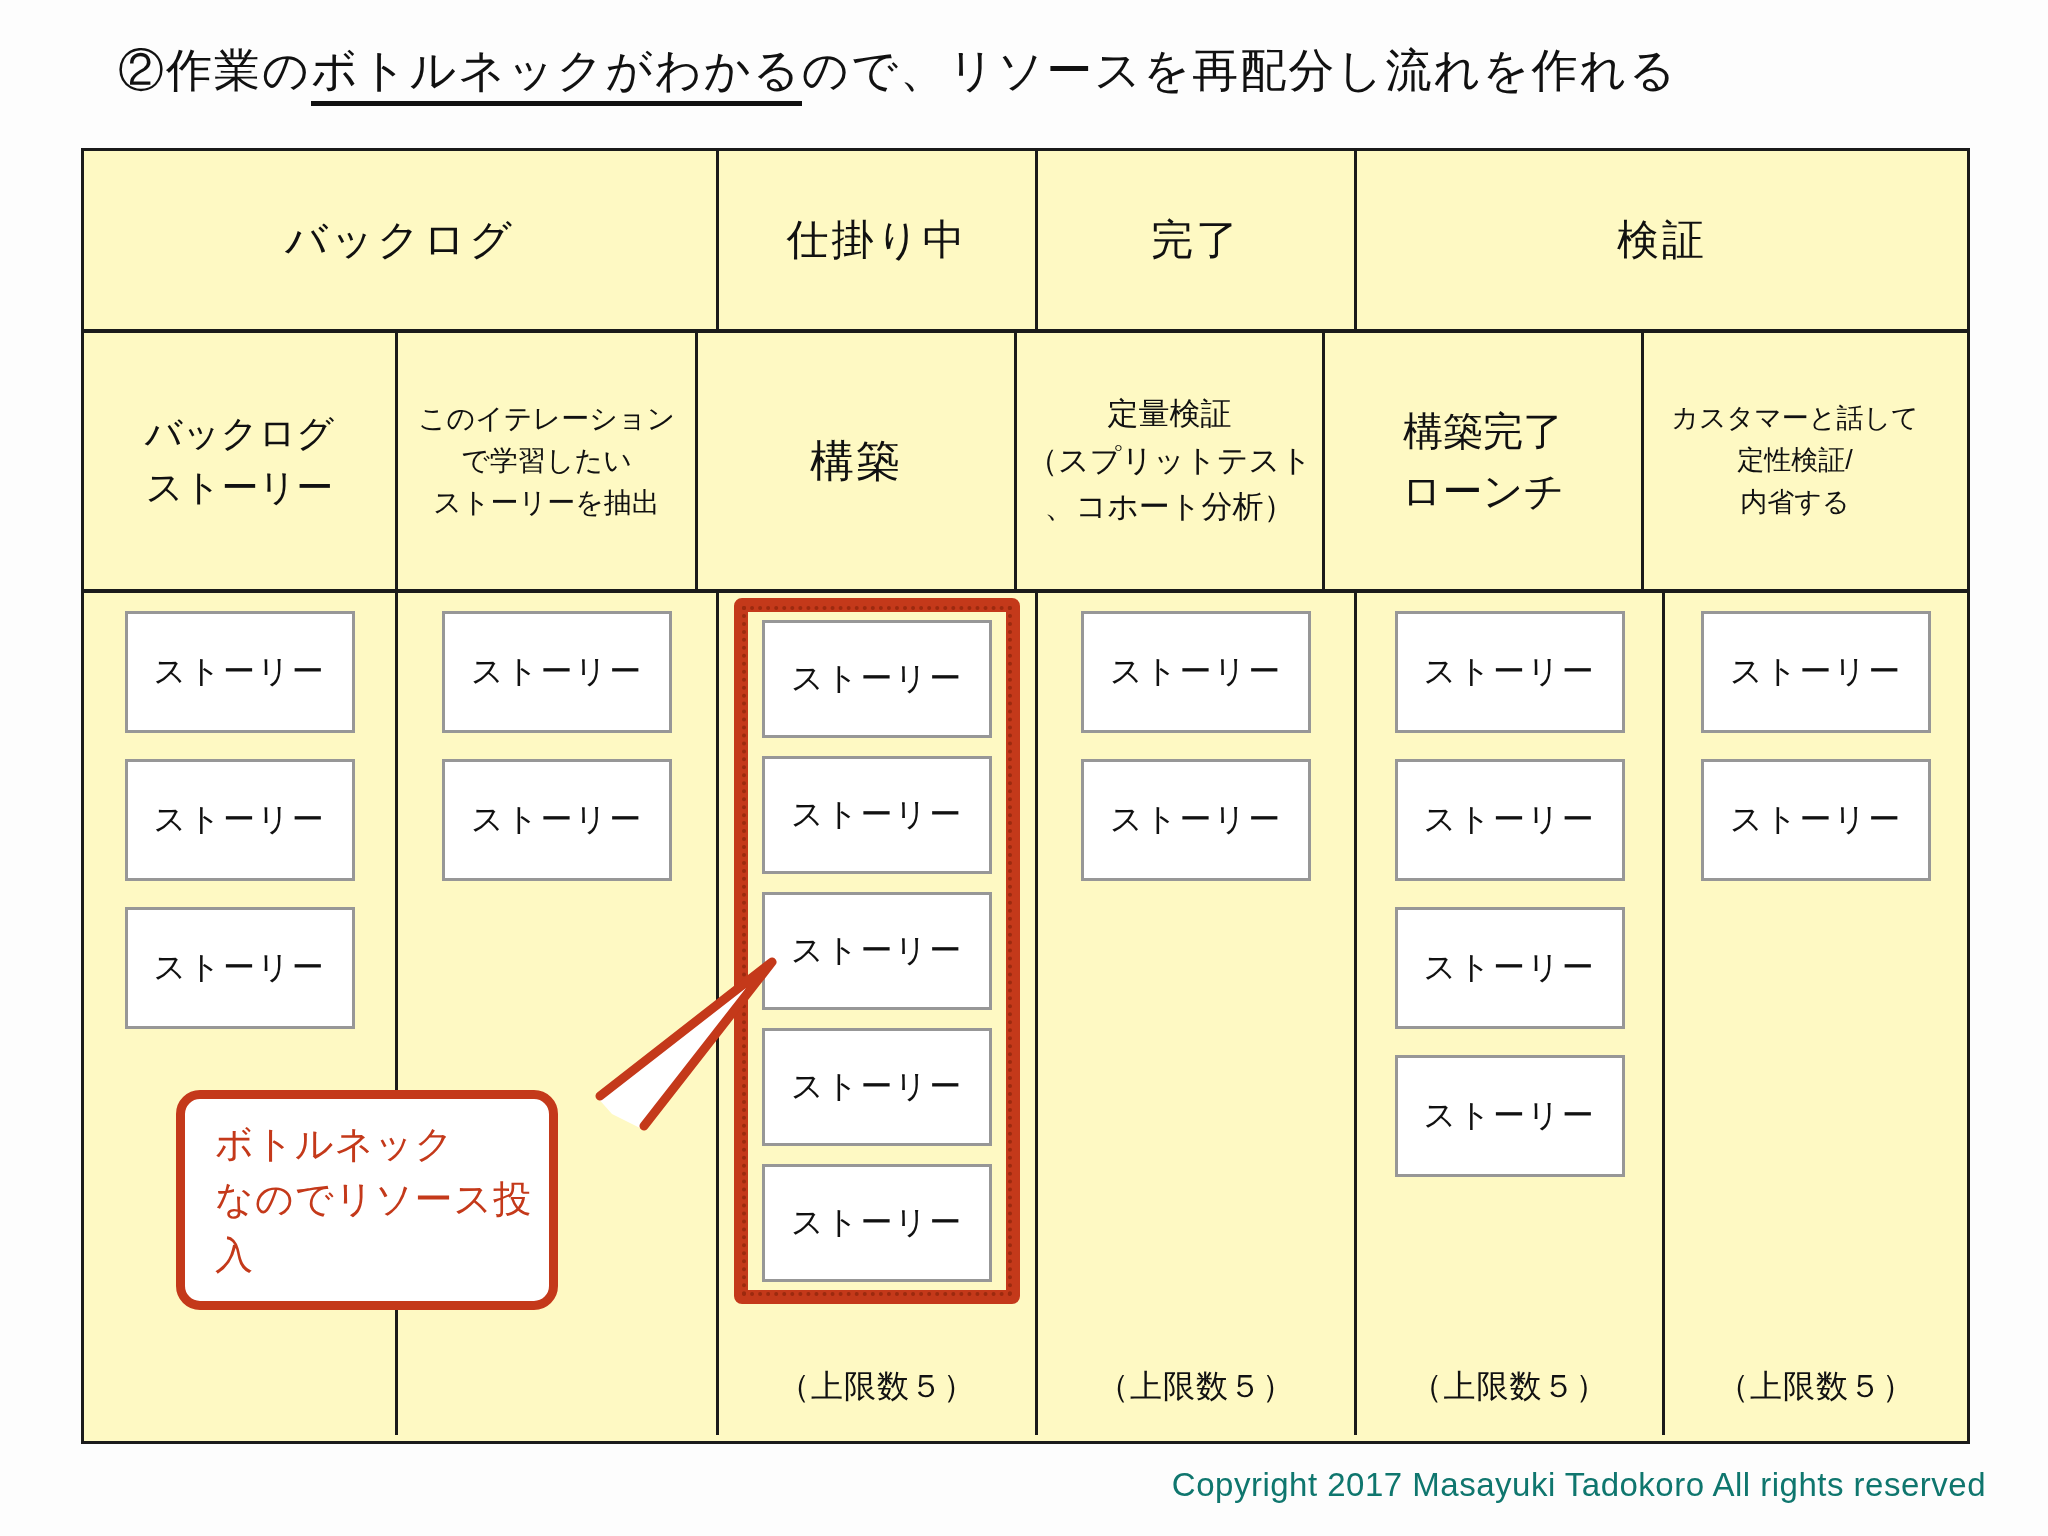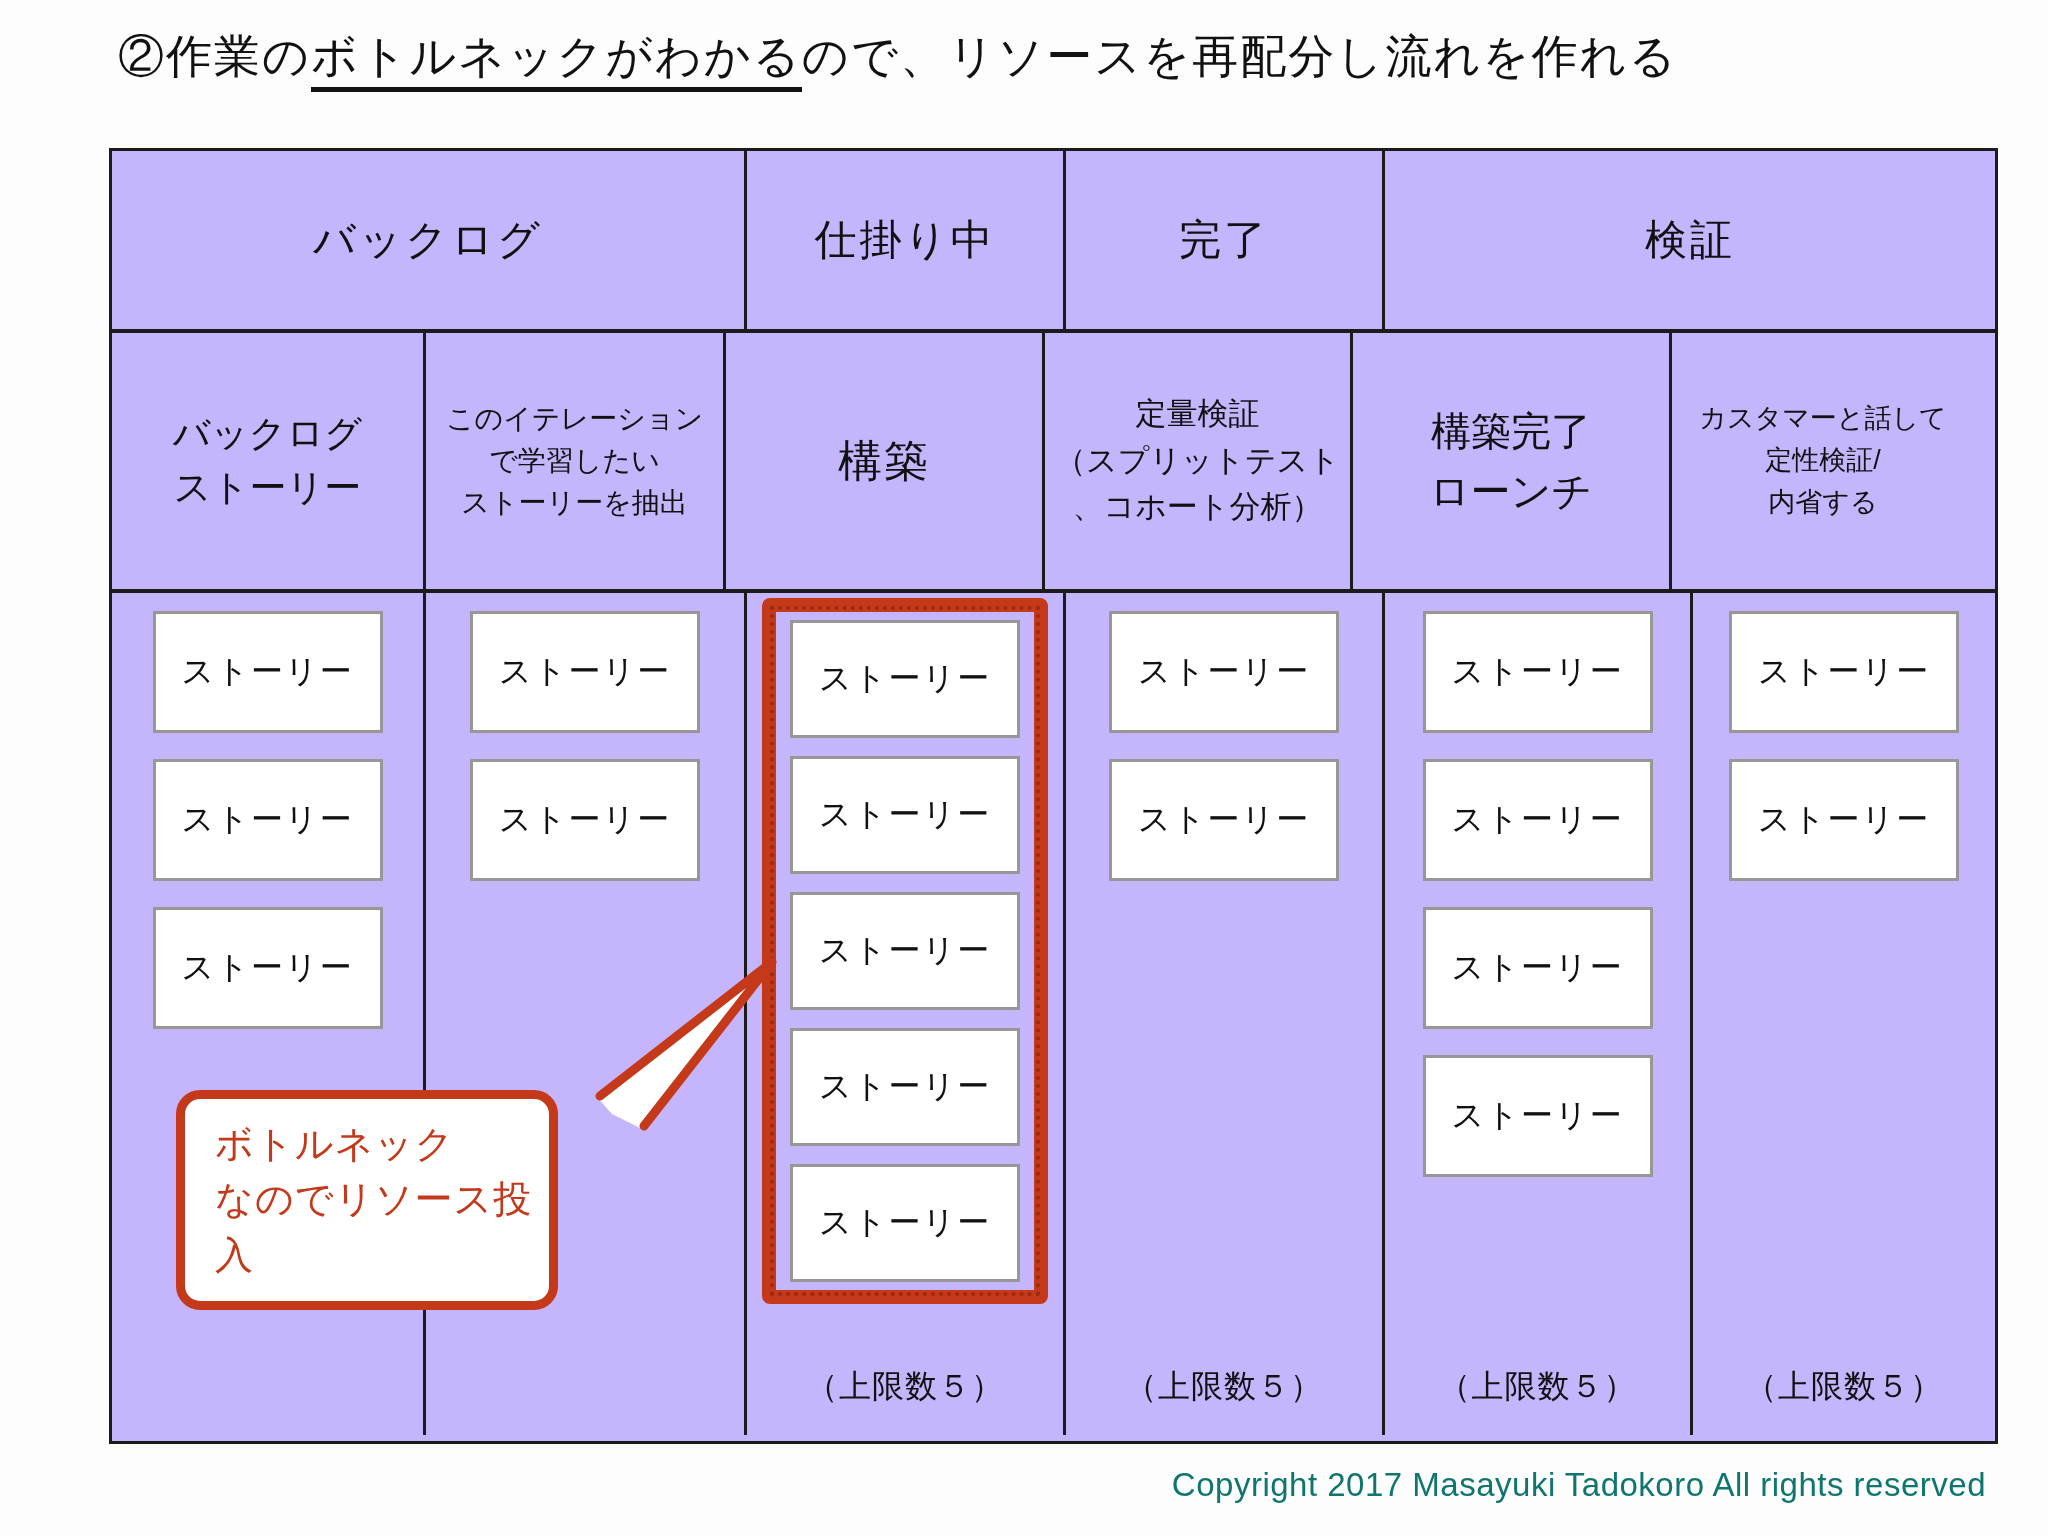--- a/index.html
+++ b/index.html
@@ -6,33 +6,32 @@
   body{
     width:2048px;height:1536px;
     background:#fdfdfd;
     font-family:"Liberation Sans", sans-serif;
     color:#111;
   }
   .canvas{position:relative;width:2048px;height:1536px;overflow:hidden;}
 
   
   .title{
-    position:absolute;left:118px;top:26px;
+    position:absolute;left:118px;top:40px;
     font-size:46px;font-weight:500;letter-spacing:2px;
     white-space:nowrap;color:#111;
   }
   .title .u{border-bottom:5px solid #111;padding-bottom:5px;}
 
   
   .board{
     position:absolute;left:81px;top:148px;
     width:1889px;height:1296px;
-    border:3px solid #1b1b1b;background:#c4b5fd;
+    border:3px solid #1b1b1b;background:#fef9c3;
     box-sizing:border-box;
-    margin-left:28px;
   }
   .row{display:flex;box-sizing:border-box;}
   .r1{height:182px;border-bottom:4px solid #1b1b1b;}
   .r2{height:260px;border-bottom:4px solid #1b1b1b;}
   .r3{height:842px;}
   .cell{
     box-sizing:border-box;border-right:3px solid #1b1b1b;
     display:flex;align-items:center;justify-content:center;
     text-align:center;position:relative;
   }

